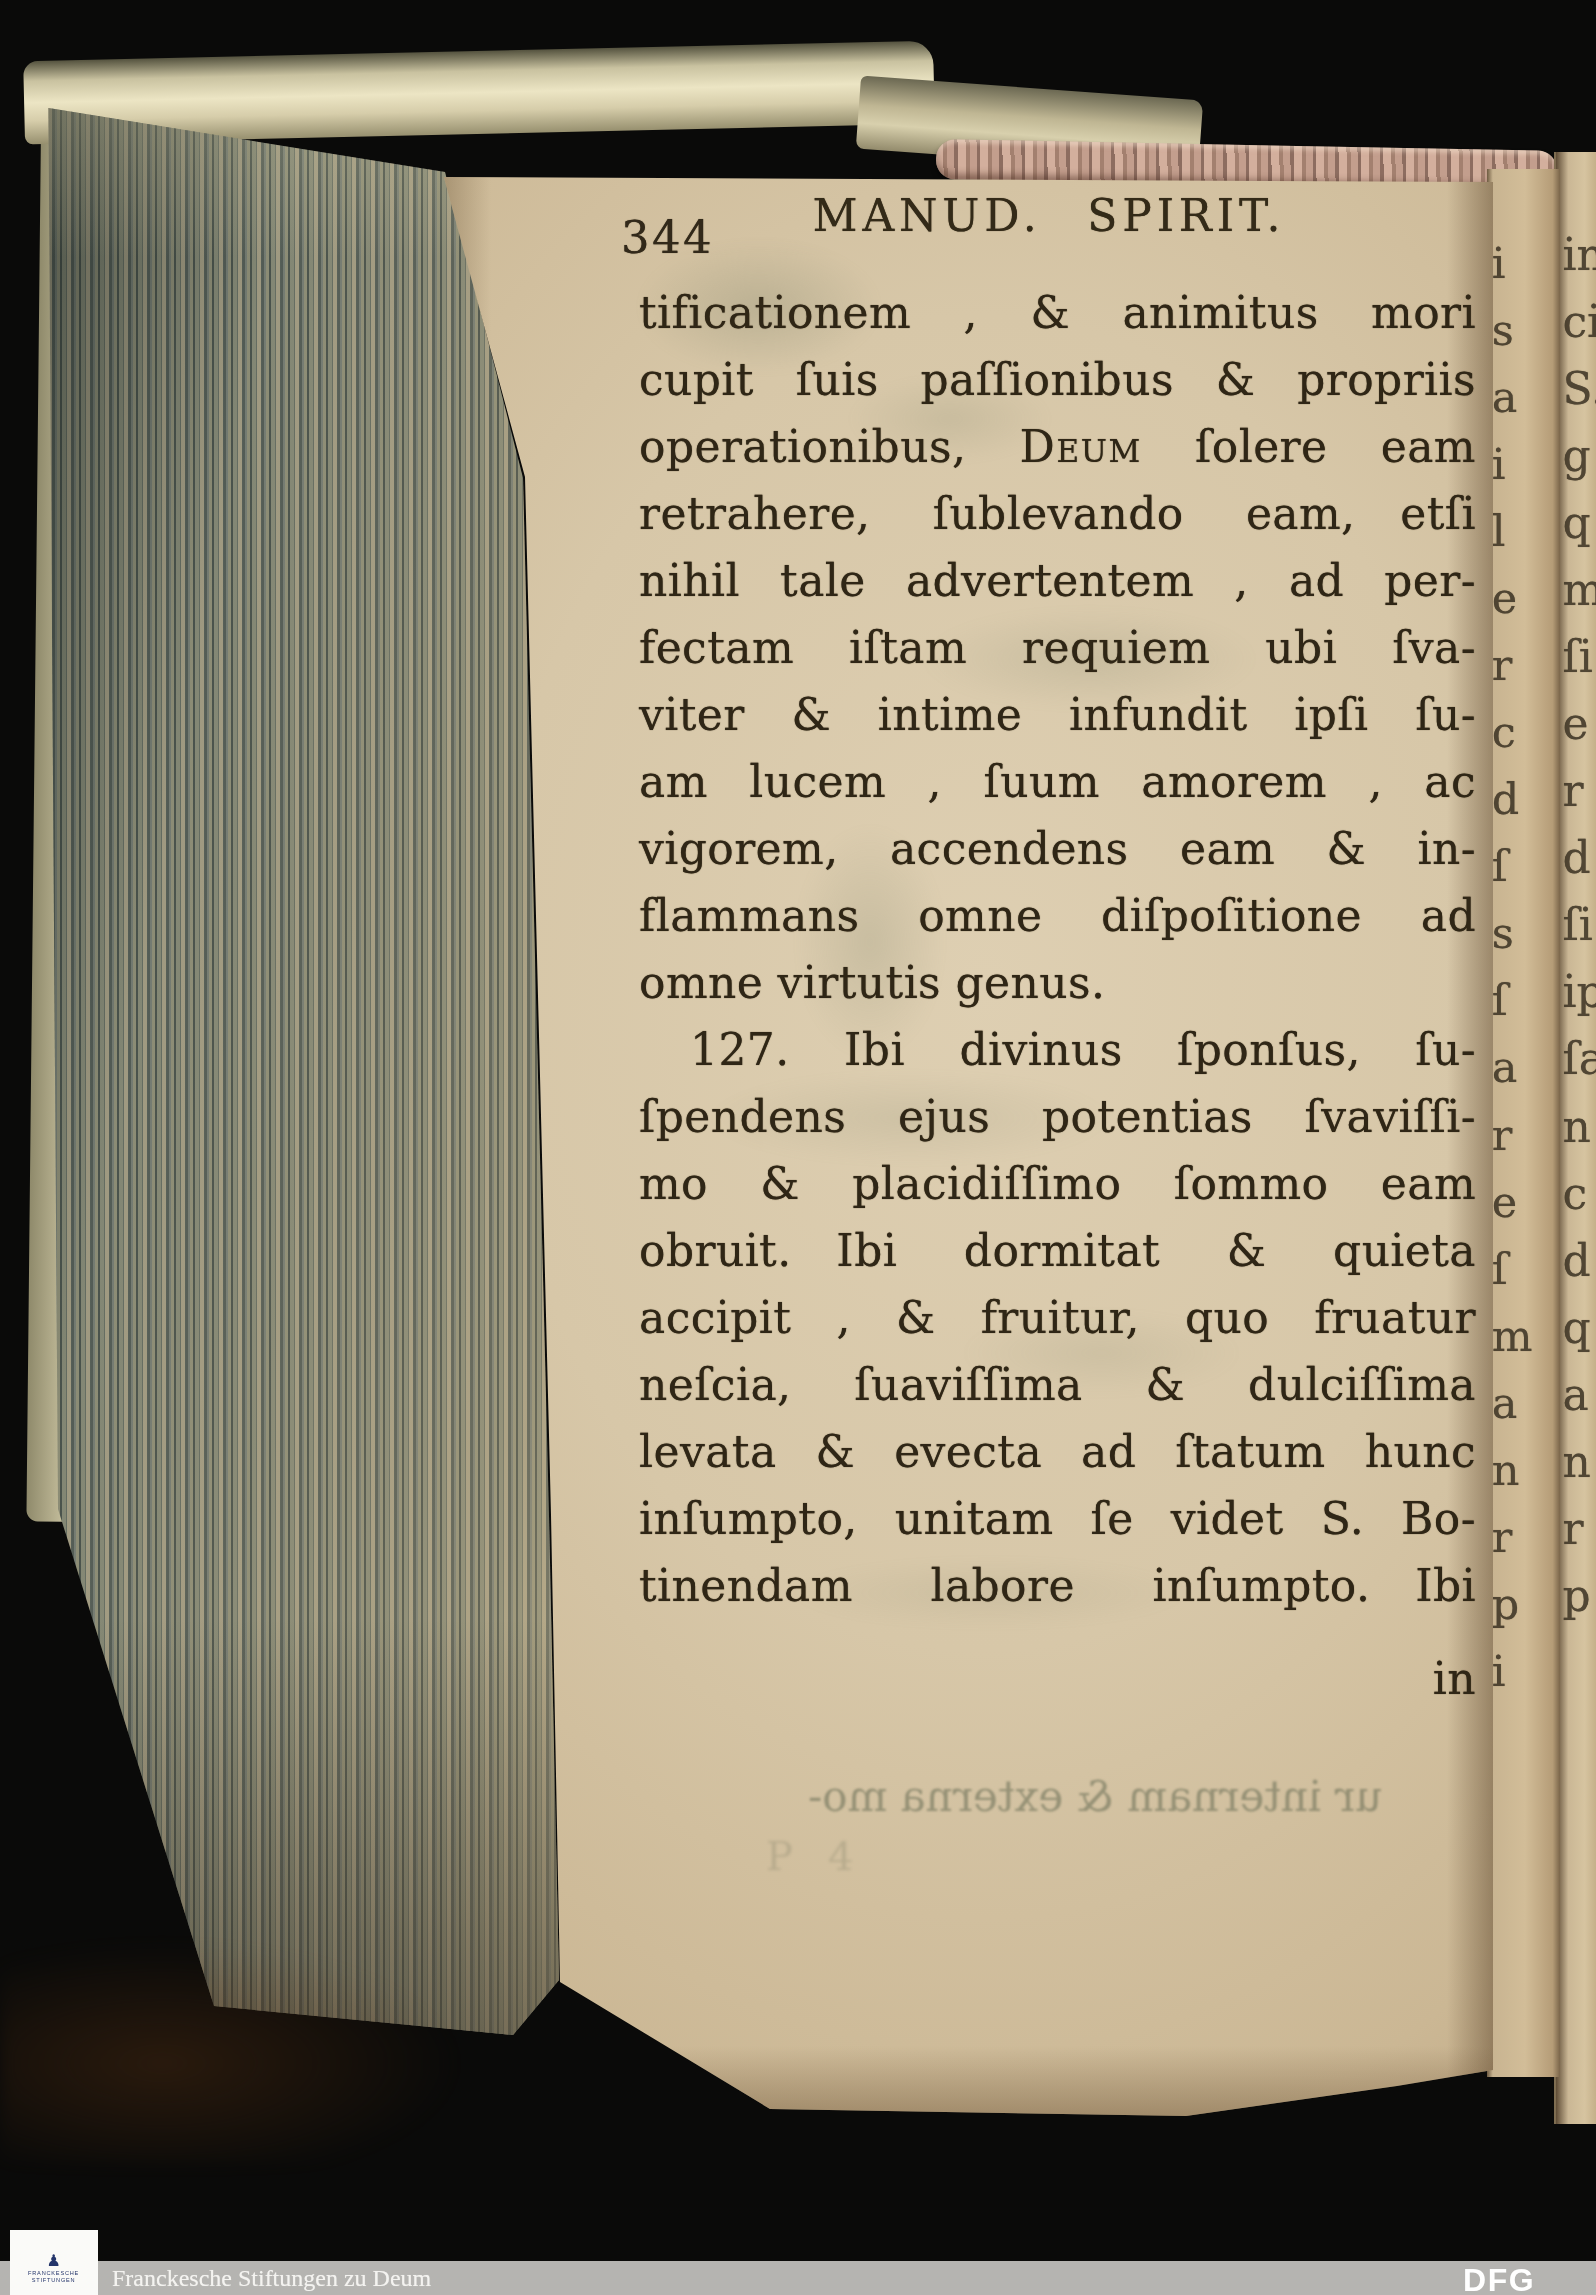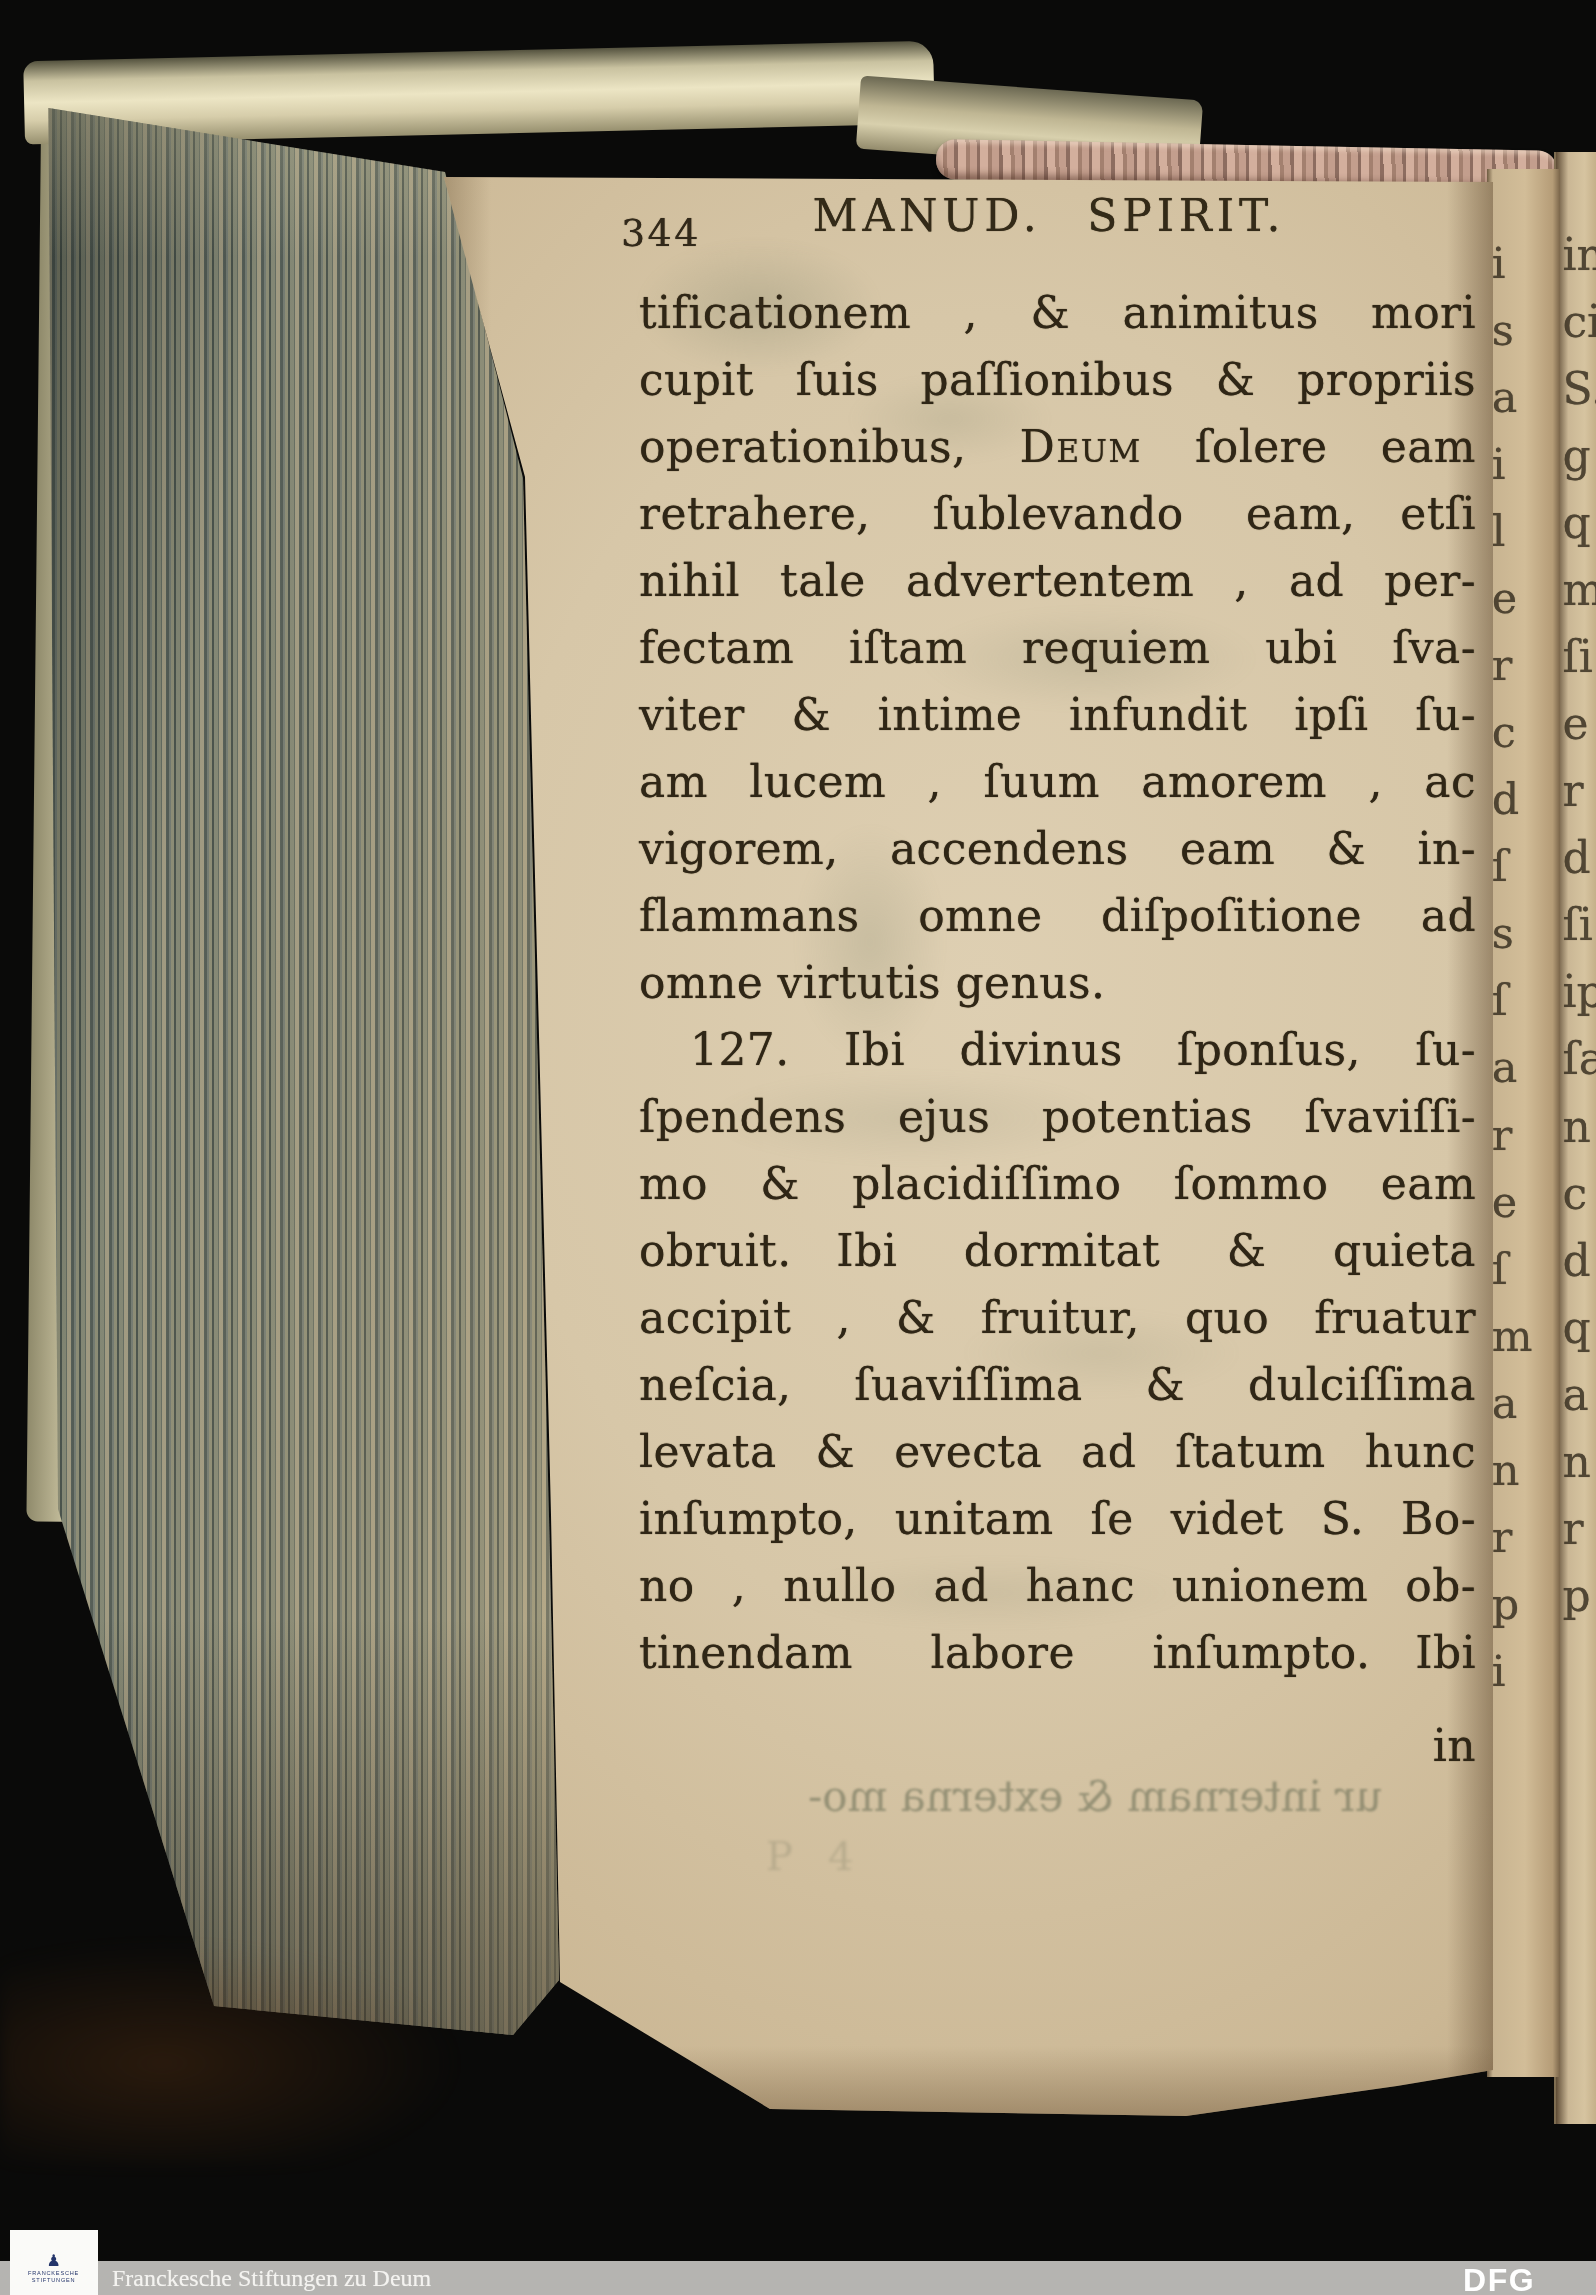--- a/index.html
+++ b/index.html
@@ -77,21 +77,21 @@
     position:absolute; left:224px; top:1614px; width:727px; height:56px;
     transform:scaleX(-1); font-size:42px; color:rgba(100,105,82,.55);
     filter:blur(1.2px); white-space:nowrap;
   }
   .ghost-sig {
     position:absolute; left:335px; top:1675px; font-size:40px;
     color:rgba(100,105,82,.45); filter:blur(1.6px); opacity:.5; letter-spacing:11.2px;
   }
   .page-header { position:absolute; left:190px; top:32px; width:856px; height:73px; }
   .pageno {
-    position:absolute; left:0; top:21px; font-size:38px; letter-spacing:2.4px;
+    position:absolute; left:0; top:21px; font-size:45px; letter-spacing:2.4px;
     color:#32291a; text-shadow:0 0 0.8px rgba(50,40,20,.9);
   }
   .runtitle {
     position:absolute; left:0; right:0; top:0; text-align:center;
     font-size:44px; letter-spacing:4.8px; word-spacing:27px;
     color:#332a18; text-shadow:0 0 0.8px rgba(50,40,20,.9);
   }
   .textblock { position:absolute; left:208px; top:121px; width:837px; }
   .ln {
     height:67px; line-height:67px; font-size:44px; color:#2f2616;
@@ -216,21 +216,20 @@
       <div class="ln">flammans omne diſpoſitione ad</div>
       <div class="ln end">omne virtutis genus.</div>
       <div class="ln indent">127. Ibi divinus ſponſus, ſu-</div>
       <div class="ln">ſpendens ejus potentias ſvaviſſi-</div>
       <div class="ln">mo &amp; placidiſſimo ſommo eam</div>
       <div class="ln">obruit.  Ibi dormitat &amp; quieta</div>
       <div class="ln">accipit , &amp; fruitur, quo fruatur</div>
       <div class="ln">neſcia, ſuaviſſima &amp; dulciſſima</div>
       <div class="ln">levata &amp; evecta ad ſtatum hunc</div>
       <div class="ln">inſumpto, unitam ſe videt S. Bo-</div>
-      <div class="ln">no , nullo ad hanc unionem ob-</div>
       <div class="ln">tinendam labore inſumpto.  Ibi</div>
       <div class="ln catch">in</div>
     </div>
   </div>
 
   <div class="footer-bar">
     <div class="logo-box">
       <span class="emblem">♟</span>
       <span class="lb1">FRANCKESCHE</span>
       <span class="lb2">STIFTUNGEN</span>

